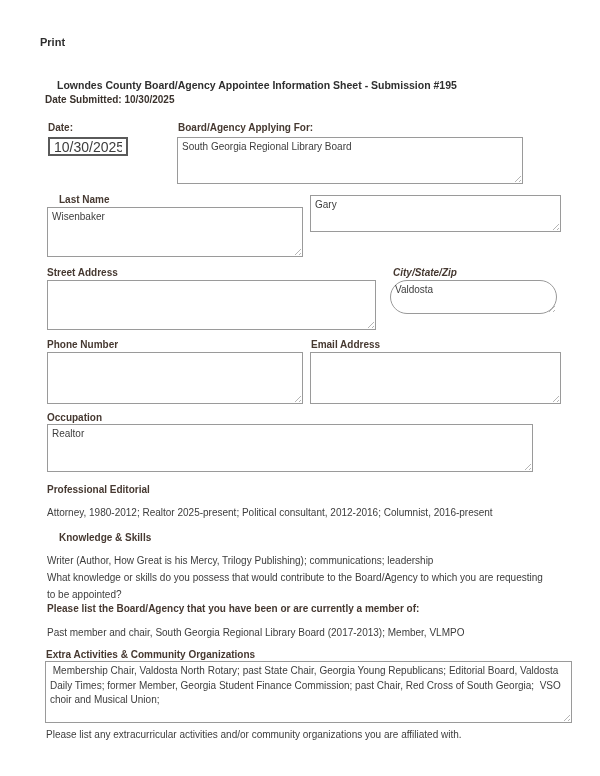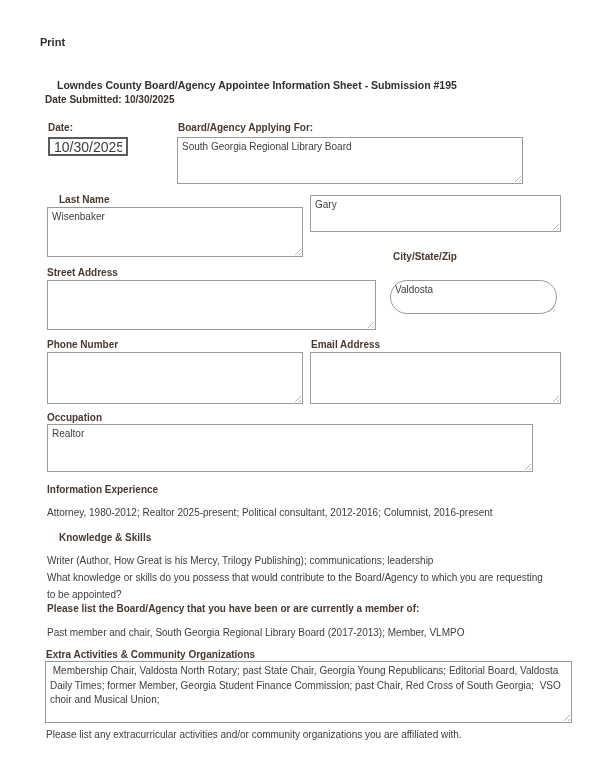--- a/index.html
+++ b/index.html
@@ -127,21 +127,21 @@
   <textarea style="">Gary</textarea>
   <span class="resize-handle"></span>
 </div>
 
 <div class="abs field-label" style="left:47px; top:267px;">Street Address</div>
 <div class="field-box" style="left:47px; top:280px; width:329px; height:50px;">
   <textarea style=""></textarea>
   <span class="resize-handle"></span>
 </div>
 
-<div class="abs field-label" style="left:393px; top:251px;">City/State/Zip</div>
+<div class="abs field-label" style="left:393px; top:267px;font-style:italic;">City/State/Zip</div>
 <div class="field-box" style="left:390px; top:280px; width:167px; height:34px;border-radius:20px;">
   <textarea style="">Valdosta</textarea>
   <span class="resize-handle"></span>
 </div>
 
 <div class="abs field-label" style="left:47px; top:339px;">Phone Number</div>
 <div class="field-box" style="left:47px; top:352px; width:256px; height:52px;">
   <textarea style=""></textarea>
   <span class="resize-handle"></span>
 </div>
@@ -151,21 +151,21 @@
   <textarea style=""></textarea>
   <span class="resize-handle"></span>
 </div>
 
 <div class="abs field-label" style="left:47px; top:412px;">Occupation</div>
 <div class="field-box" style="left:47px; top:424px; width:486px; height:48px;">
   <textarea style="">Realtor</textarea>
   <span class="resize-handle"></span>
 </div>
 
-<div class="abs section-heading" style="left:47px; top:484px;">Information Experience</div>
+<div class="abs section-heading" style="left:47px; top:484px;">Professional Editorial</div>
 <div class="abs body-text" style="left:47px; top:504px; width:531px;">Attorney, 1980-2012; Realtor 2025-present; Political consultant, 2012-2016; Columnist, 2016-present</div>
 
 <div class="abs section-heading" style="left:47px; top:532px;margin-left:12px;">Knowledge &amp; Skills</div>
 <div class="abs body-text" style="left:47px; top:552px; width:531px;">Writer (Author, How Great is his Mercy, Trilogy Publishing); communications; leadership</div>
 <div class="abs body-text" style="left:47px; top:569px; width:500px;">What knowledge or skills do you possess that would contribute to the Board/Agency to which you are requesting to be appointed?</div>
 
 <div class="abs section-heading" style="left:47px; top:603px; width:531px;">Please list the Board/Agency that you have been or are currently a member of:</div>
 <div class="abs body-text" style="left:47px; top:624px; width:531px;">Past member and chair, South Georgia Regional Library Board (2017-2013); Member, VLMPO</div>
 
 <div class="abs section-heading" style="left:46px; top:649px;">Extra Activities &amp; Community Organizations</div>

